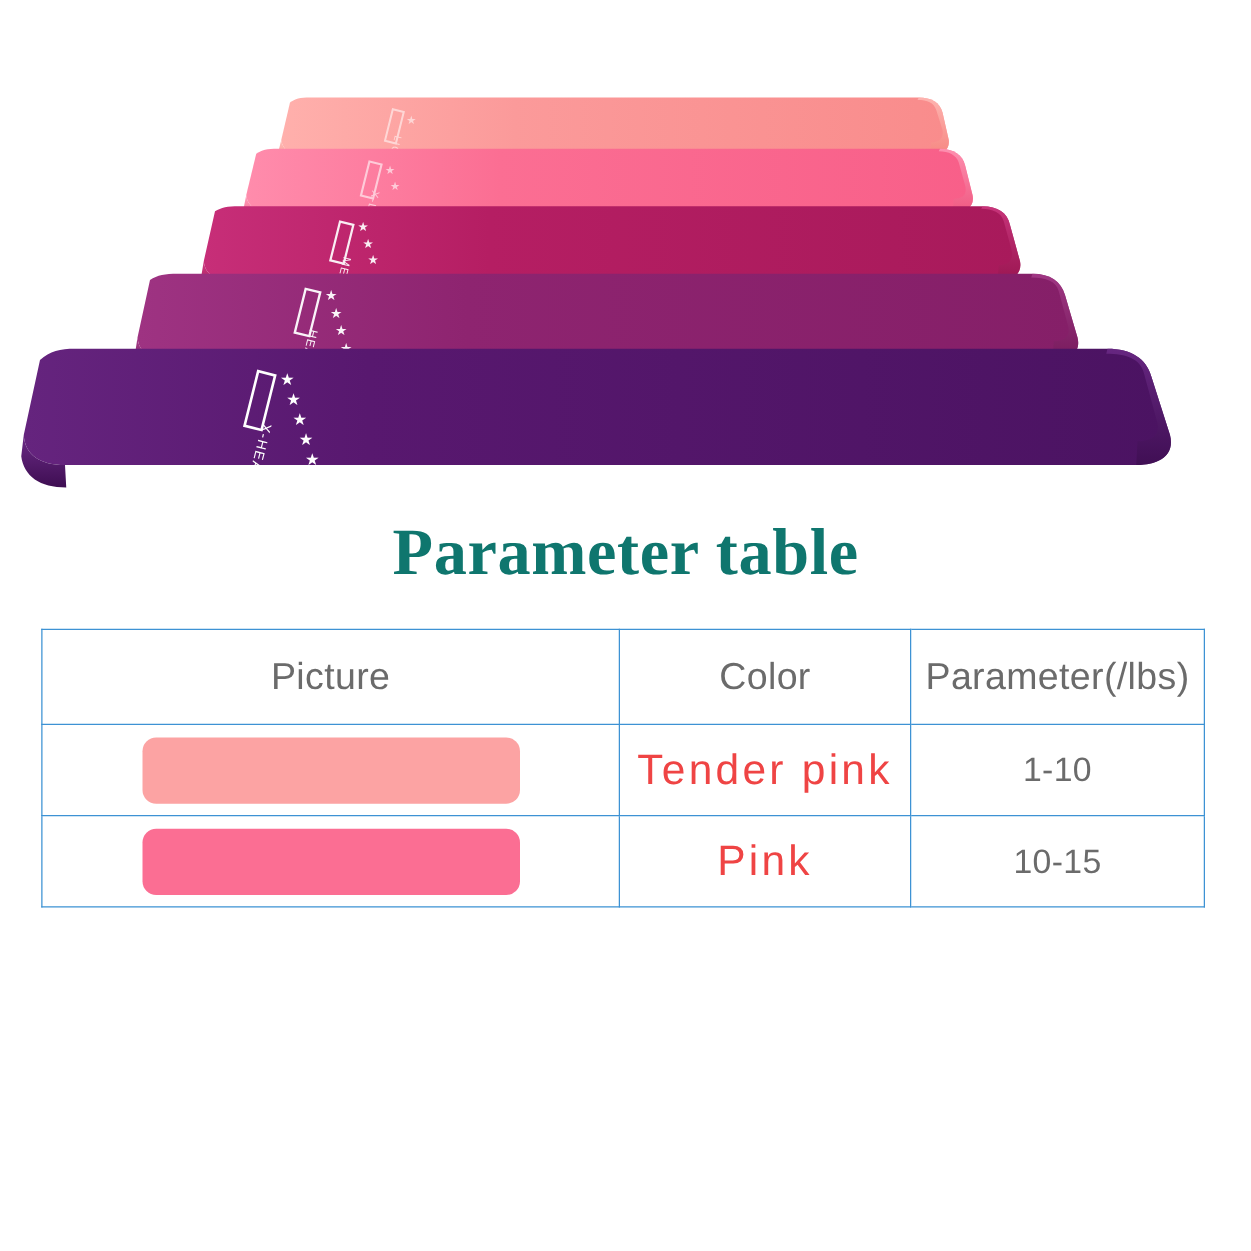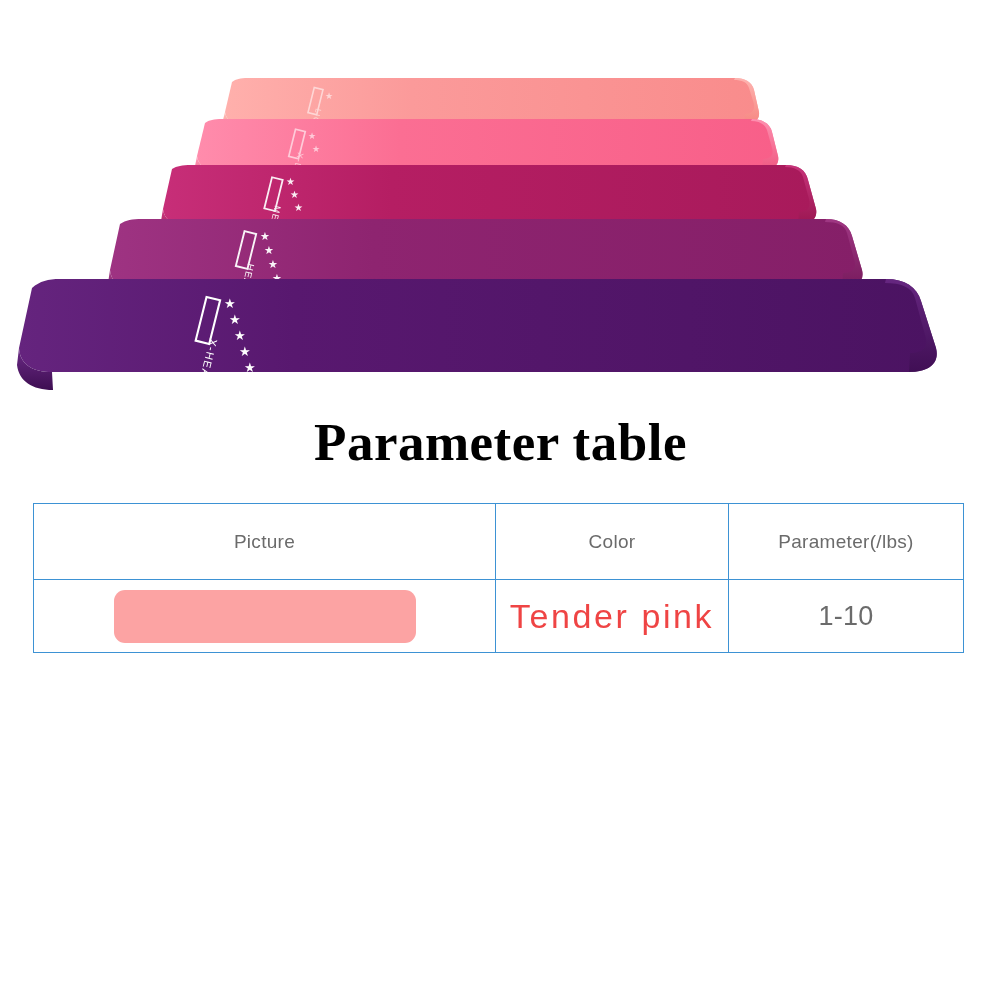--- a/index.html
+++ b/index.html
@@ -34,21 +34,21 @@
   #page-title {
     position: absolute;
     left: 0;
     top: 414px;
     width: 1001px;
     text-align: center;
     font-family: "Liberation Serif", "DejaVu Serif", serif;
     font-weight: bold;
     font-size: 53px;
     letter-spacing: 0.5px;
-    color: #000000;
+    color: #0f766e;
     line-height: 1.08;
   }
 
   
   #param-table {
     position: absolute;
     left: 33px;
     top: 503px;
     width: 930px;
     border-collapse: collapse;
@@ -60,21 +60,21 @@
     margin: 0;
     text-align: center;
     vertical-align: middle;
   }
   .col-picture { width: 462px; }
   .col-color   { width: 233px; }
   .col-strength{ width: 235px; }
 
   .hdr-cell {
     height: 75px;
-    font-size: 19px;
+    font-size: 30px;
     color: #6b6b6b;
     font-weight: normal;
     letter-spacing: 0.3px;
   }
 
   .row-cell { height: 72px; }
 
   .cell-color {
     font-size: 34px;
     color: #ef4444;
@@ -255,14 +255,23 @@
   <tbody>
     <tr>
       <td class="row-cell">
         <div class="swatch-wrap">
           <div class="swatch" style="background: rgb(252, 163, 163);"></div>
         </div>
       </td>
       <td class="row-cell cell-color">Tender pink</td>
       <td class="row-cell cell-strength">1-10</td>
     </tr>
+    <tr>
+      <td class="row-cell">
+        <div class="swatch-wrap">
+          <div class="swatch" style="background: rgb(251, 110, 147);"></div>
+        </div>
+      </td>
+      <td class="row-cell cell-color">Pink</td>
+      <td class="row-cell cell-strength">10-15</td>
+    </tr>
   </tbody>
 </table>
 
 </body></html>

